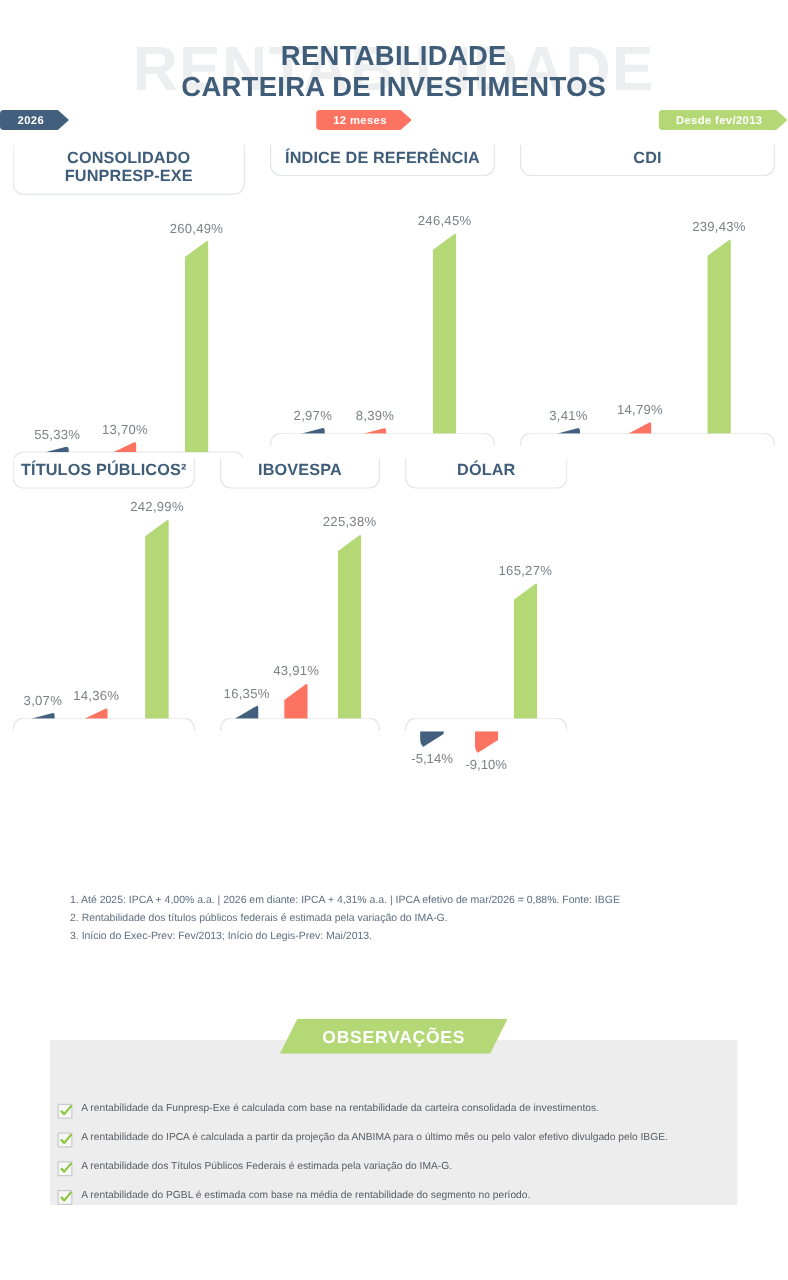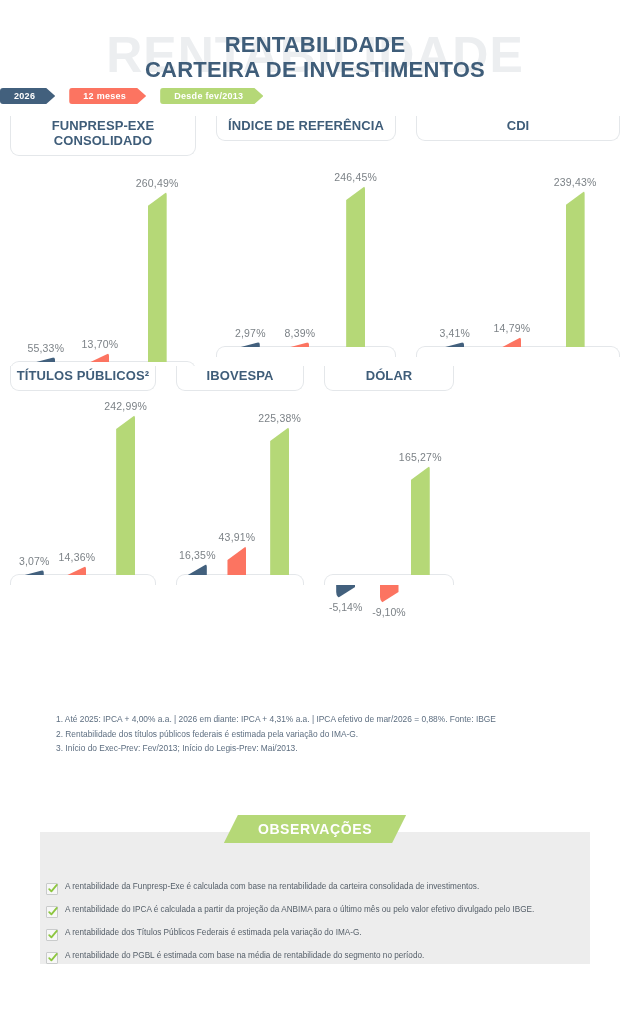--- a/index.html
+++ b/index.html
@@ -23,21 +23,21 @@
   .title-wrap{position:absolute; left:0; right:0; top:33px; text-align:center;}
   .title-l1,.title-l2{
     color:#3f5d79; font-weight:bold; line-height:1.12;
     letter-spacing:.2px;
   }
   .title-l1{font-size:22px;}
   .title-l2{font-size:22px;}
 
   .legend{
     position:absolute; top:88px; left:0; right:0;
-    display:flex; justify-content:flex-start; align-items:center; gap:14px;
+    display:flex; justify-content:space-between; align-items:center; gap:14px;
   }
   .pill{
     position:relative; height:16px; line-height:16px;
     padding:0 20px 0 14px;
     color:#ffffff; font-size:9px; font-weight:bold;
     letter-spacing:.3px; white-space:nowrap;
     border-radius:3px 0 0 3px;
     -webkit-clip-path:polygon(0 0, calc(100% - 9px) 0, 100% 50%, calc(100% - 9px) 100%, 0 100%);
     clip-path:polygon(0 0, calc(100% - 9px) 0, 100% 50%, calc(100% - 9px) 100%, 0 100%);
     text-align:center;
@@ -171,22 +171,22 @@
     <div class="pill navy">2026</div>
     <div class="pill coral">12 meses</div>
     <div class="pill green">Desde fev/2013</div>
   </div>
 </div>
 
 <div id="chart-rows">
     <div class="row row1" style="height: 250px;">
       <div class="panel" style="width: 206px;">
         <div class="panel-title two-line">
+          <div>CONSOLIDADO</div>
           <div>FUNPRESP-EXE</div>
-          <div>CONSOLIDADO</div>
         </div>
         <div class="plot" style="height: 216px;">
           <div class="baseline" style="top: 205px;"></div>
           <div class="bars" style="top: 0px; height: 206px;">
             <div class="barcell">
               <div class="bar-label">55,33%</div>
               <div class="bar navy tiny" style="height: 5px;"></div>
             </div>
             <div class="barcell">
               <div class="bar-label">13,70%</div>

